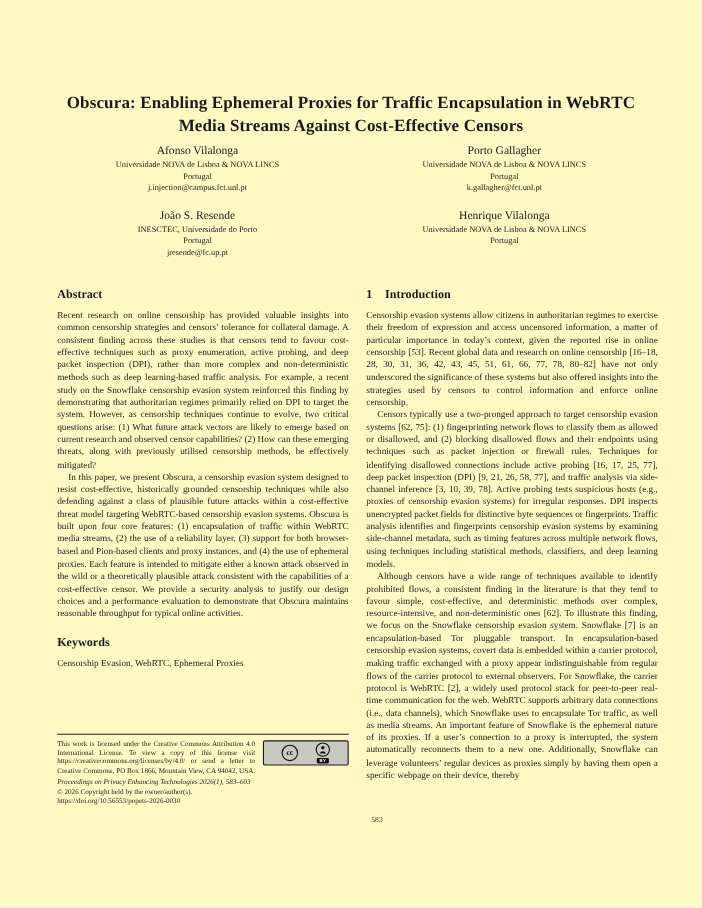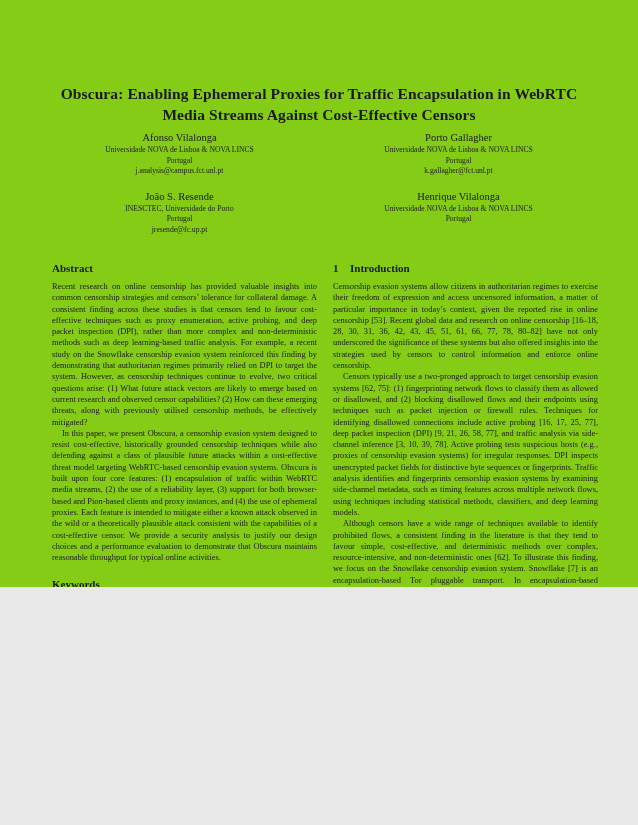--- a/index.html
+++ b/index.html
@@ -1,17 +1,17 @@
 <!DOCTYPE html>
 <html><head>
 <meta charset="utf-8">
 <style>
   html,body{margin:0;padding:0;background:#e8e8e8;}
   .page{
-    position:relative;width:638px;height:587px;margin:0 auto;background:#84cc16;
+    position:relative;width:638px;height:825px;margin:0 auto;background:#fef9c3;
     font-family:"Liberation Serif",serif;color:#1a1a1a;overflow:hidden;
   }
   
   .title{
     position:absolute;top:84px;left:40px;right:40px;text-align:center;
     font-size:15.5px;font-weight:bold;line-height:20.5px;letter-spacing:.1px;
   }
   
   .authors{
     position:absolute;top:131px;left:40px;right:40px;
@@ -62,21 +62,21 @@
 
 <div class="page">
 
   <div class="title">Obscura: Enabling Ephemeral Proxies for Traffic Encapsulation in WebRTC Media Streams Against Cost-Effective Censors</div>
 
   <div class="authors">
     <div class="author">
       <div class="author-name">Afonso Vilalonga</div>
       <div class="author-line">Universidade NOVA de Lisboa &amp; NOVA LINCS</div>
       <div class="author-line">Portugal</div>
-      <div class="author-line">j.analysis@campus.fct.unl.pt</div>
+      <div class="author-line">j.injection@campus.fct.unl.pt</div>
     </div>
     <div class="author">
       <div class="author-name">Porto Gallagher</div>
       <div class="author-line">Universidade NOVA de Lisboa &amp; NOVA LINCS</div>
       <div class="author-line">Portugal</div>
       <div class="author-line">k.gallagher@fct.unl.pt</div>
     </div>
     <div class="author">
       <div class="author-name">João S. Resende</div>
       <div class="author-line">INESCTEC, Universidade do Porto</div>

